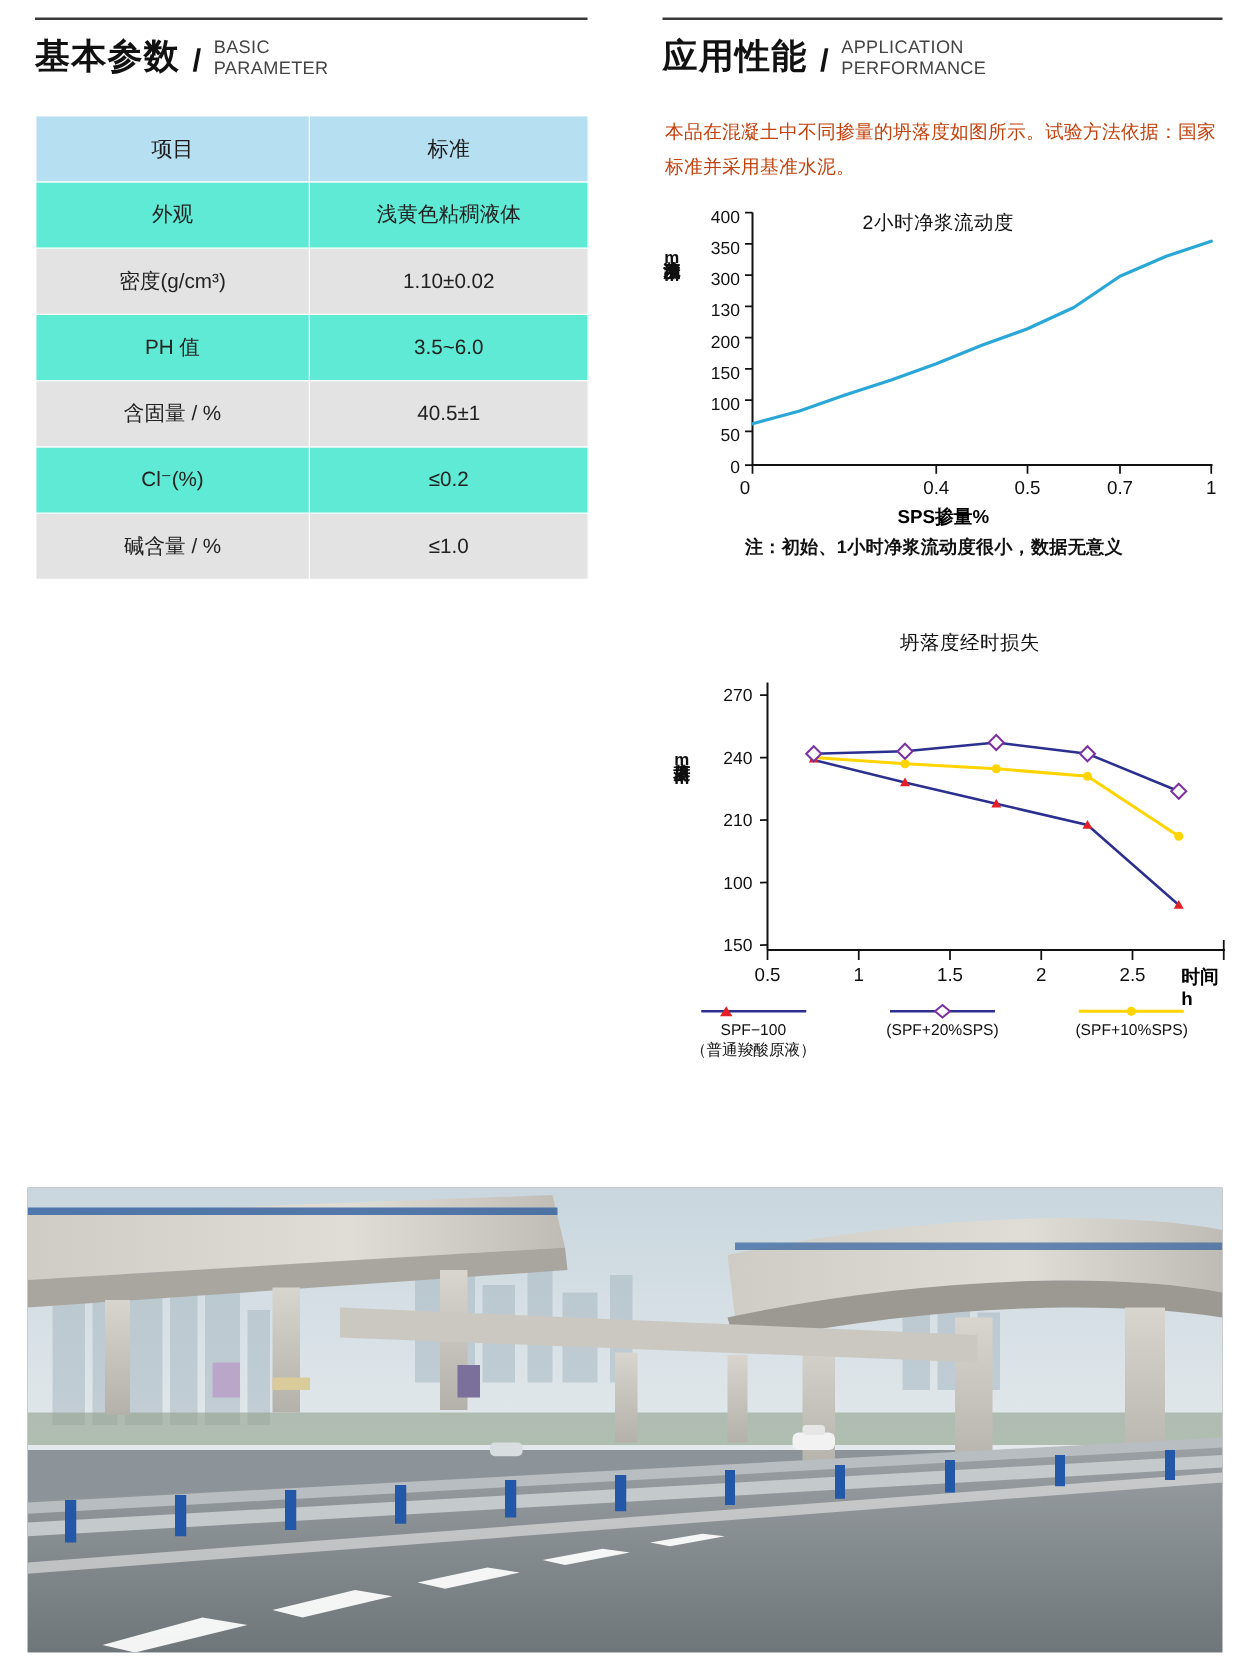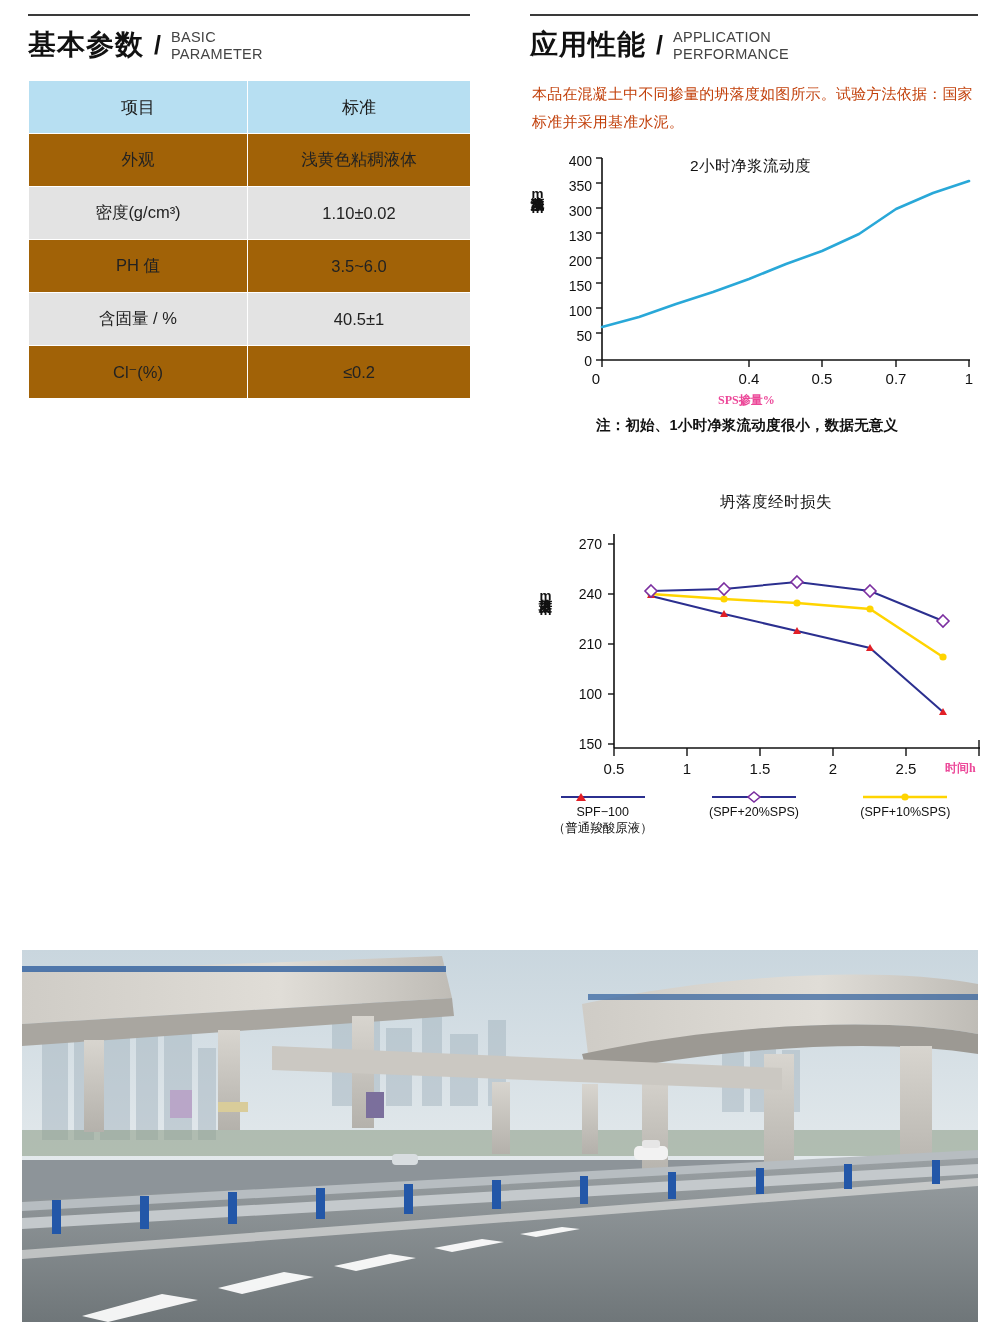--- a/index.html
+++ b/index.html
@@ -27,23 +27,23 @@
   }
 
   
   .sec-rule {
     border-top: 2px solid #3a3a3a;
     width: 100%;
     margin-bottom: 10px;
   }
   .sec-head {
     display: flex;
-    align-items: center;
+    align-items: flex-end;
     gap: 9px;
-    margin-bottom: 16px;
+    margin-bottom: 28px;
   }
   .sec-cn {
     font-size: 28px;
     font-weight: bold;
     letter-spacing: 1px;
     color: #111;
     font-family: "DejaVu Sans", "Liberation Sans", sans-serif;
   }
   .sec-slash {
     font-size: 25px;
@@ -72,21 +72,21 @@
     vertical-align: middle;
     font-size: 16.5px;
     color: #222;
     border: 1px solid #ffffff;
   }
   table.param tr.head td {
     background: #b7dff2;
     font-size: 17px;
     color: #1b1b1b;
   }
-  table.param tr.odd td { background: #a16207; }
+  table.param tr.odd td { background: #5eead4; }
   table.param tr.even td { background: #e3e3e3; }
   table.param td.c1 { width: 219px; }
   table.param td.c2 { width: 223px; }
 
   
   .intro {
     font-size: 15px;
     line-height: 28px;
     color: #c2410c;
     margin: 2px 0 18px 2px;
@@ -106,24 +106,23 @@
     position: absolute;
     font-size: 13.5px;
     font-weight: bold;
     color: #111;
     writing-mode: vertical-rl;
     text-orientation: upright;
     letter-spacing: 0px;
   }
   .axis-label-x {
     position: absolute;
-    font-size: 12px;
+    font-size: 15px;
     font-weight: bold;
-    color: #ec4899;
-    font-family: Liberation Serif, serif;
+    color: #000000;
   }
   .tick {
     position: absolute;
     font-size: 14px;
     color: #111;
     text-align: right;
   }
   .tickx {
     position: absolute;
     font-size: 15px;
@@ -198,20 +197,24 @@
         <td class="c1">PH 值</td>
         <td class="c2">3.5~6.0</td>
       </tr>
       <tr class="even">
         <td class="c1">含固量 / %</td>
         <td class="c2">40.5±1</td>
       </tr>
       <tr class="odd">
         <td class="c1">Cl⁻(%)</td>
         <td class="c2">≤0.2</td>
+      </tr>
+      <tr class="even">
+        <td class="c1">碱含量 / %</td>
+        <td class="c2">≤1.0</td>
       </tr>
     </tbody>
       </table>
   </div>
 
   <div class="col-right">
     <div class="sec-rule"></div>
     <div class="sec-head">
       <span class="sec-cn">应用性能</span>
       <span class="sec-slash">/</span>

